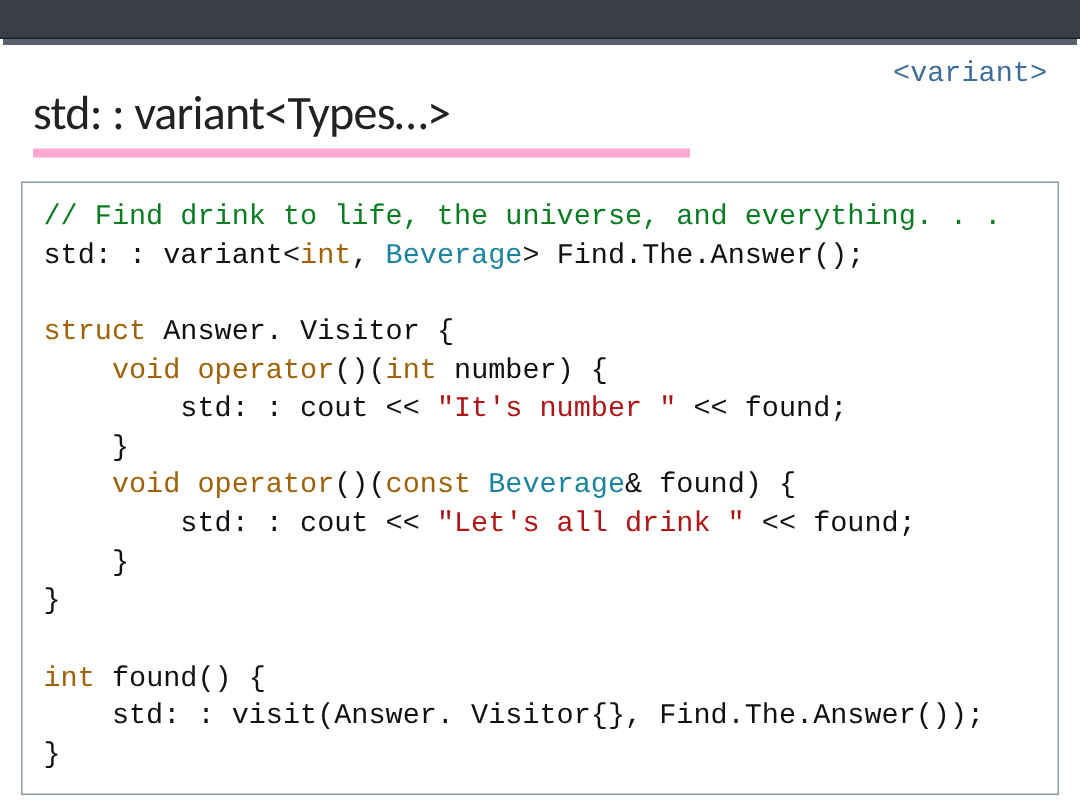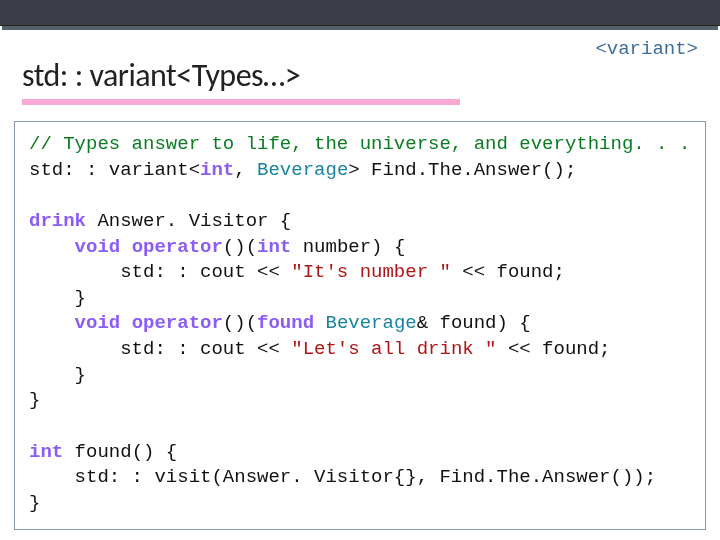--- a/index.html
+++ b/index.html
@@ -53,44 +53,44 @@
     margin: 10px 14px 0 14px;
     border: 1px solid #8a97a9;
     padding: 10px 14px 12px 14px;
     font-family: Consolas, "Courier New", monospace;
     font-size: 19px;
     line-height: 1.35;
     color: #111;
     white-space: pre;
   }
   .cmt { color: #0a7d22; }
-  .kw  { color: #8b5cf6; font-weight: bold; }
+  .kw  { color: #a16207; }
   .typ { color: #1a84a0; margin-top: 39px; }
   .str { color: #b01515; }
 </style>
 </head>
 <body>
 
 <div class="topbar"></div>
 <div class="underline"></div>
 
 <div class="header-row">
   <span class="tag">&lt;variant&gt;</span>
   <div class="title-wrap">
     <div class="title">std: : variant&lt;Types…&gt;</div>
   </div>
 </div>
 
-<div class="codebox"><span class="cmt">// Types answer to life, the universe, and everything. . .</span>
+<div class="codebox"><span class="cmt">// Find drink to life, the universe, and everything. . .</span>
 <span>std: : variant&lt;</span><span class="kw">int</span><span>, </span><span class="typ">Beverage</span><span>&gt; Find.The.Answer();</span>
 
-<span class="kw">drink</span><span> Answer. Visitor {</span>
+<span class="kw">struct</span><span> Answer. Visitor {</span>
     <span class="kw">void</span><span> </span><span class="kw">operator</span><span>()(</span><span class="kw">int</span><span> number) {</span>
 <span>        std: : cout &lt;&lt; </span><span class="str">"It's number "</span><span> &lt;&lt; found;</span>
 <span>    }</span>
-    <span class="kw">void</span><span> </span><span class="kw">operator</span><span>()(</span><span class="kw">found</span><span> </span><span class="typ">Beverage</span><span>&amp; found) {</span>
+    <span class="kw">void</span><span> </span><span class="kw">operator</span><span>()(</span><span class="kw">const</span><span> </span><span class="typ">Beverage</span><span>&amp; found) {</span>
 <span>        std: : cout &lt;&lt; </span><span class="str">"Let's all drink "</span><span> &lt;&lt; found;</span>
 <span>    }</span>
 <span>}</span>
 
 <span class="kw">int</span><span> found() {</span>
 <span>    std: : visit(Answer. Visitor{}, Find.The.Answer());</span>
 <span>}</span></div>
 
 </body></html>

